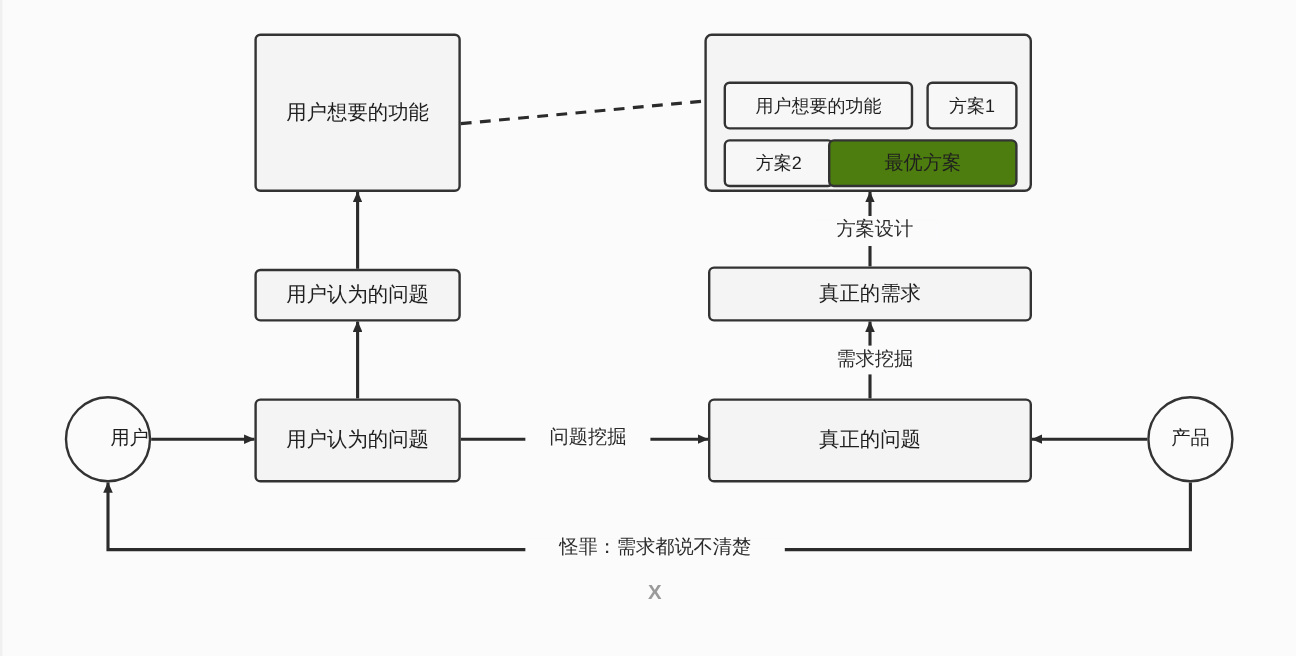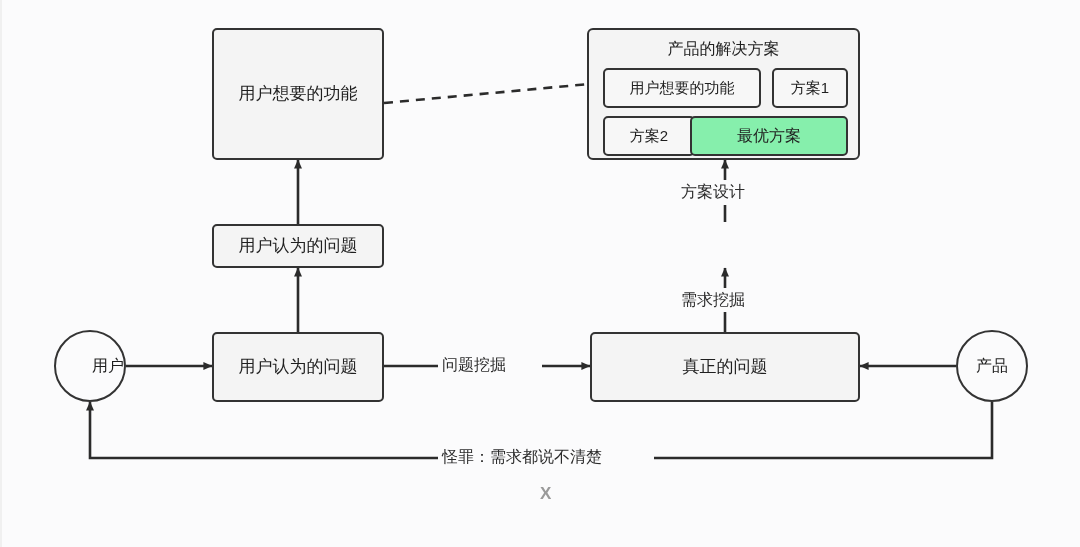--- a/index.html
+++ b/index.html
@@ -63,29 +63,29 @@
     display: flex;
     align-items: center;
     justify-content: center;
     border: 2px solid #333333;
     border-radius: 5px;
     background: #f7f7f7;
     color: #1f1f1f;
     text-align: center;
   }
   .sub-node.highlight {
-    background: #86efac;
+    background: #4d7c0f;
   }
   .edge-label {
     position: absolute;
     color: #2b2b2b;
     background: #fbfbfc;
     padding: 0 4px;
     white-space: nowrap;
-    text-align: left;
+    text-align: center;
     line-height: 1;
   }
   .mark-x {
     position: absolute;
     color: #9a9a9a;
     font-weight: 700;
     white-space: nowrap;
   }
   .f17 { font-size: 17px; }
   .f16 { font-size: 16px; }
@@ -143,23 +143,25 @@
   </div>
 
   <div class="node circle f16" style="left:954px; top:330px; width:72px; height:72px;">
     <span>产品</span>
   </div>
 
   <div class="node rect f17" style="left:588px; top:332px; width:270px; height:70px;">
     <span>真正的问题</span>
   </div>
 
+  <div class="node rect f17" style="left:588px; top:222px; width:270px; height:46px;">
+    <span>真正的需求</span>
+  </div>
 
   <div class="group-box" style="left:585px; top:28px; width:273px; height:132px;">
-    <div class="group-title f16" style="top:9px;">产品的解决方案</div>
 
     <div class="sub-node f15" style="left:14px; top:38px; width:158px; height:40px;">
       <span>用户想要的功能</span>
     </div>
 
     <div class="sub-node f15" style="left:183px; top:38px; width:76px; height:40px;">
       <span>方案1</span>
     </div>
 
     <div class="sub-node f15" style="left:14px; top:86px; width:92px; height:40px;">

